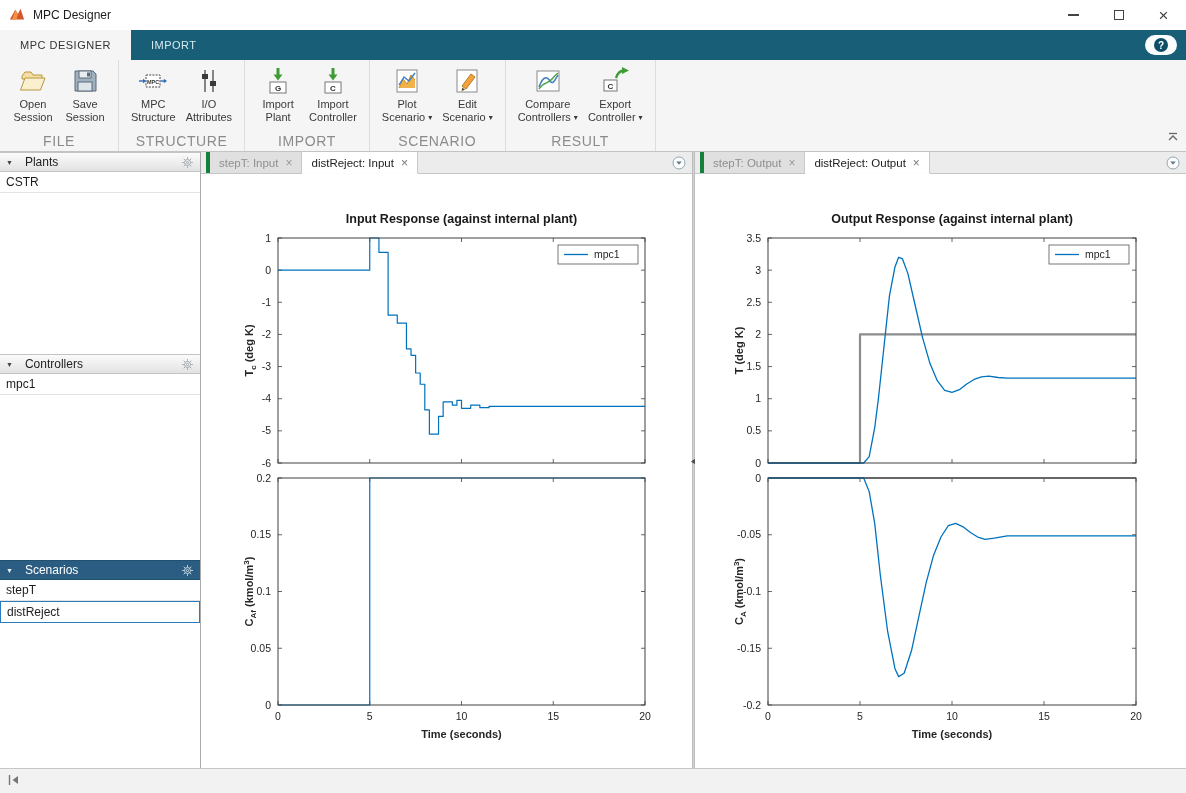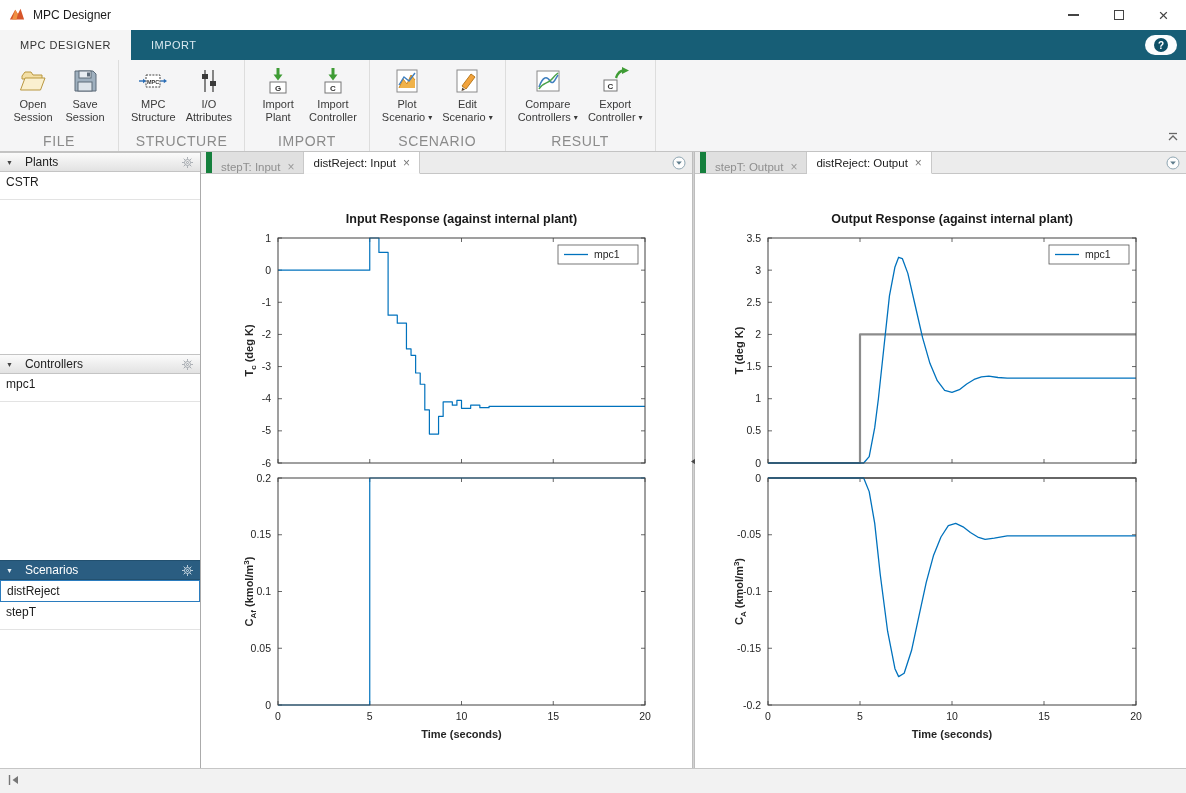--- a/index.html
+++ b/index.html
@@ -46,33 +46,33 @@
   .phead { height: 20px; flex: 0 0 20px; display: flex; align-items: center; gap: 12px; padding: 0 6px; background: linear-gradient(#fbfbfb, #e2e2e2); border-top: 1px solid #c4c4c4; border-bottom: 1px solid #c4c4c4; font-size: 12px; color: #222; }
   .phead.dark { background: #2a5d81; color: #fff; border-top-color: #22506f; border-bottom-color: #22506f; }
   .caret { font-size: 7px; color: #444; }
   .phead.dark .caret { color: #eaf2f7; }
   .pgear { margin-left: auto; color: #9aa0a6; display: flex; }
   .phead.dark .pgear { color: #dfe9f0; }
   .plist { background: #fff; overflow: hidden; }
   .plist.plants { height: 182px; flex: 0 0 182px; }
   .plist.controllers { height: 186px; flex: 0 0 186px; }
   .plist.scenarios { flex: 1 1 auto; }
-  .sbitem { height: 28px; line-height: 20px; padding: 0 6px; font-size: 12px; color: #1c1c1c; border-bottom: 1px solid #e3e3e3; background: #fff; }
+  .sbitem { height: 21px; line-height: 20px; padding: 0 6px; font-size: 12px; color: #1c1c1c; border-bottom: 1px solid #e3e3e3; background: #fff; }
   .sbitem.selected { border: 1px solid #2b7cbe; height: 22px; }
 
   
   .pane { position: relative; background: #fff; overflow: hidden; }
   .pane.left { width: 491px; flex: 0 0 491px; }
   .pane.right { flex: 1 1 auto; }
   .splitter { width: 3px; flex: 0 0 3px; background: #d2d2d2; border-left: 1px solid #bdbdbd; border-right: 1px solid #bdbdbd; position: relative; }
   .split-handle { position: absolute; top: 300px; left: -3px; }
 
   .doctabs { position: absolute; top: 0; left: 0; right: 0; height: 22px; background: #ececec; border-bottom: 1px solid #c6c6c6; display: flex; align-items: stretch; padding-left: 5px; }
   .doctab { display: flex; align-items: center; gap: 7px; padding: 0 9px; font-size: 11.5px; border-right: 1px solid #c9c9c9; background: #e0e0e0; color: #8f8f8f; position: relative; }
-  .doctab:first-child { border-left: 6px solid #15803d; align-items: flex-end; }
+  .doctab:first-child { border-left: 4px solid #15803d; }
   .doctab.active { background: #ffffff; color: #222; z-index: 1; border-bottom: 1px solid #fcfcfc; margin-bottom: -1px; }
   .tabclose { font-size: 12px; line-height: 1; color: #9a9a9a; }
   .doctab.active .tabclose { color: #777; }
   .tabmenu { margin-left: auto; align-self: center; margin-right: 6px; display: flex; }
 
   .pcontent { position: absolute; top: 22px; left: 0; right: 0; bottom: 0; background: #fff; }
   .chart-top { position: absolute; left: 0; top: 2px; }
   .chart-bottom { position: absolute; left: 0; top: 294px; }
 
   
@@ -303,22 +303,22 @@
         <svg width="13" height="13" viewBox="0 0 14 14">
             <g stroke="currentColor" fill="none">
               <circle cx="7" cy="7" r="3.2"></circle>
               <circle cx="7" cy="7" r="1.1"></circle>
               <path d="M7 1.2 V3 M7 11 v1.8 M1.2 7 H3 M11 7 h1.8 M2.9 2.9 L4.2 4.2 M9.8 9.8 l1.3 1.3 M11.1 2.9 L9.8 4.2 M4.2 9.8 L2.9 11.1"></path>
             </g>
           </svg>
       </span>
     </div>
     <div class="plist scenarios">
+      <div class="sbitem">stepT</div>
       <div class="sbitem selected">distReject</div>
-      <div class="sbitem">stepT</div>
     </div>
   </div>
 
   <div class="pane left">
     <div class="doctabs">
       <div class="doctab">
         <span>stepT: Input</span>
         <span class="tabclose">×</span>
       </div>
       <div class="doctab active">

